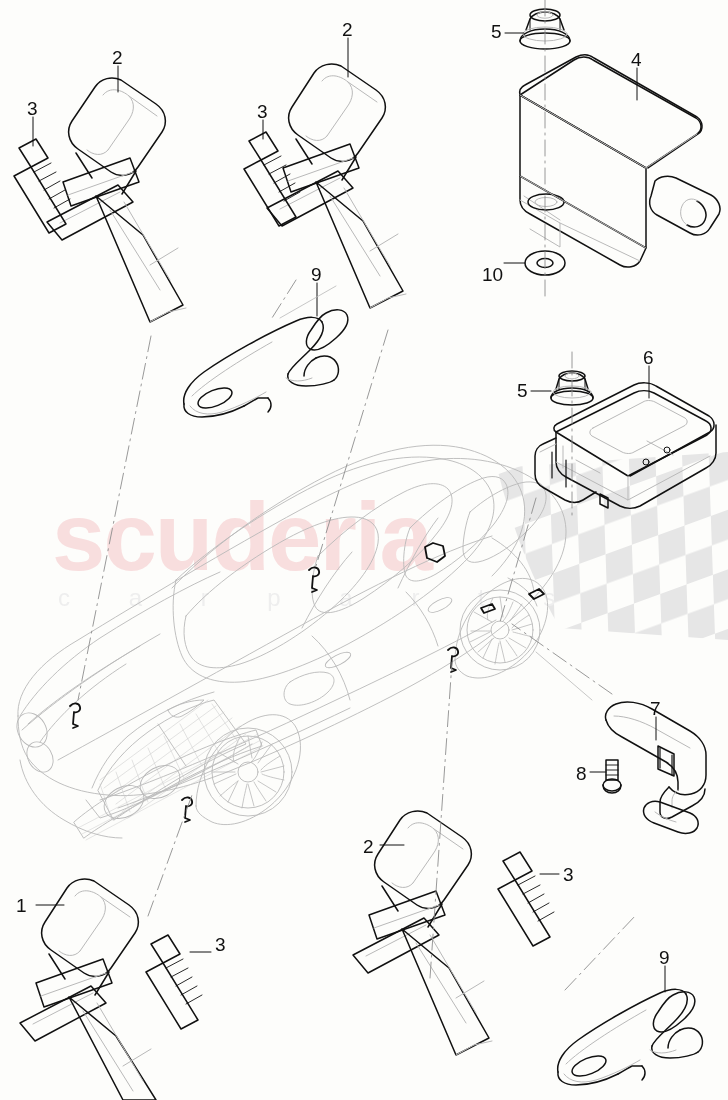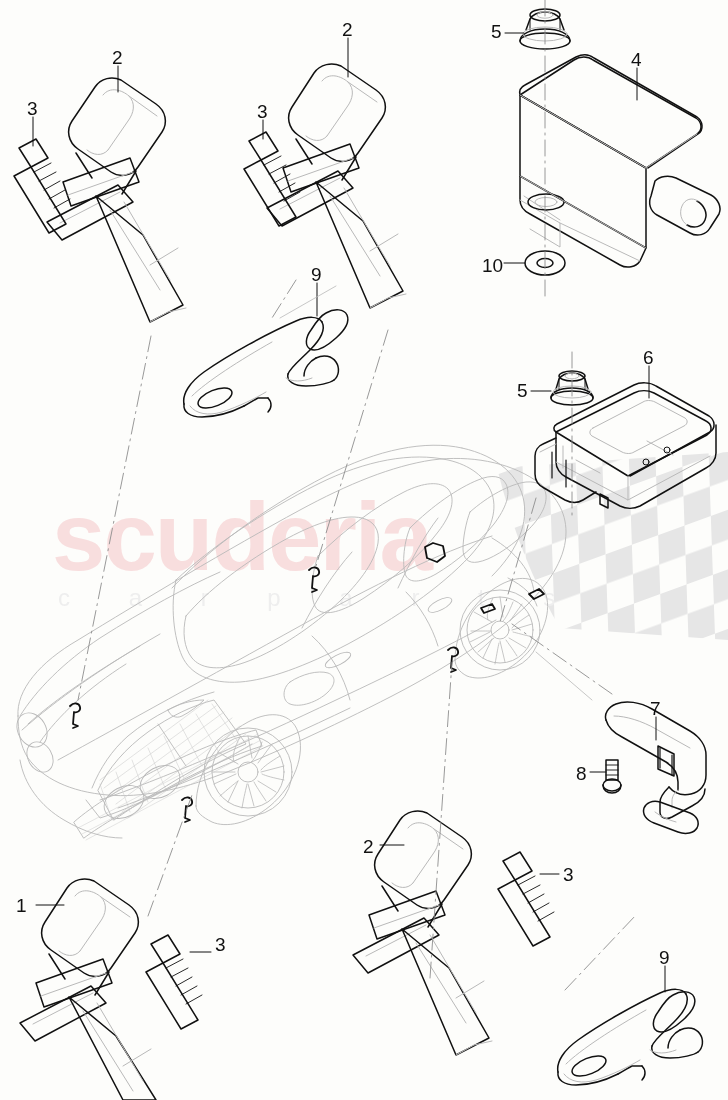--- a/index.html
+++ b/index.html
@@ -501,21 +501,21 @@
     </g>
   </svg>
 
   <div class="lbl" style="left:16px;  top:896px;">1</div>
   <div class="lbl" style="left:112px; top:48px;">2</div>
   <div class="lbl" style="left:27px;  top:99px;">3</div>
   <div class="lbl" style="left:342px; top:20px;">2</div>
   <div class="lbl" style="left:257px; top:102px;">3</div>
   <div class="lbl" style="left:491px; top:22px;">5</div>
   <div class="lbl" style="left:631px; top:50px;">4</div>
-  <div class="lbl" style="left:482px; top:256px;text-align:center;">10</div>
+  <div class="lbl" style="left:482px; top:265px;text-align:center;">10</div>
   <div class="lbl" style="left:311px; top:265px;">9</div>
   <div class="lbl" style="left:517px; top:381px;">5</div>
   <div class="lbl" style="left:643px; top:348px;">6</div>
   <div class="lbl" style="left:650px; top:699px;">7</div>
   <div class="lbl" style="left:576px; top:764px;">8</div>
   <div class="lbl" style="left:363px; top:837px;">2</div>
   <div class="lbl" style="left:563px; top:865px;">3</div>
   <div class="lbl" style="left:215px; top:935px;">3</div>
   <div class="lbl" style="left:659px; top:948px;">9</div>
 

